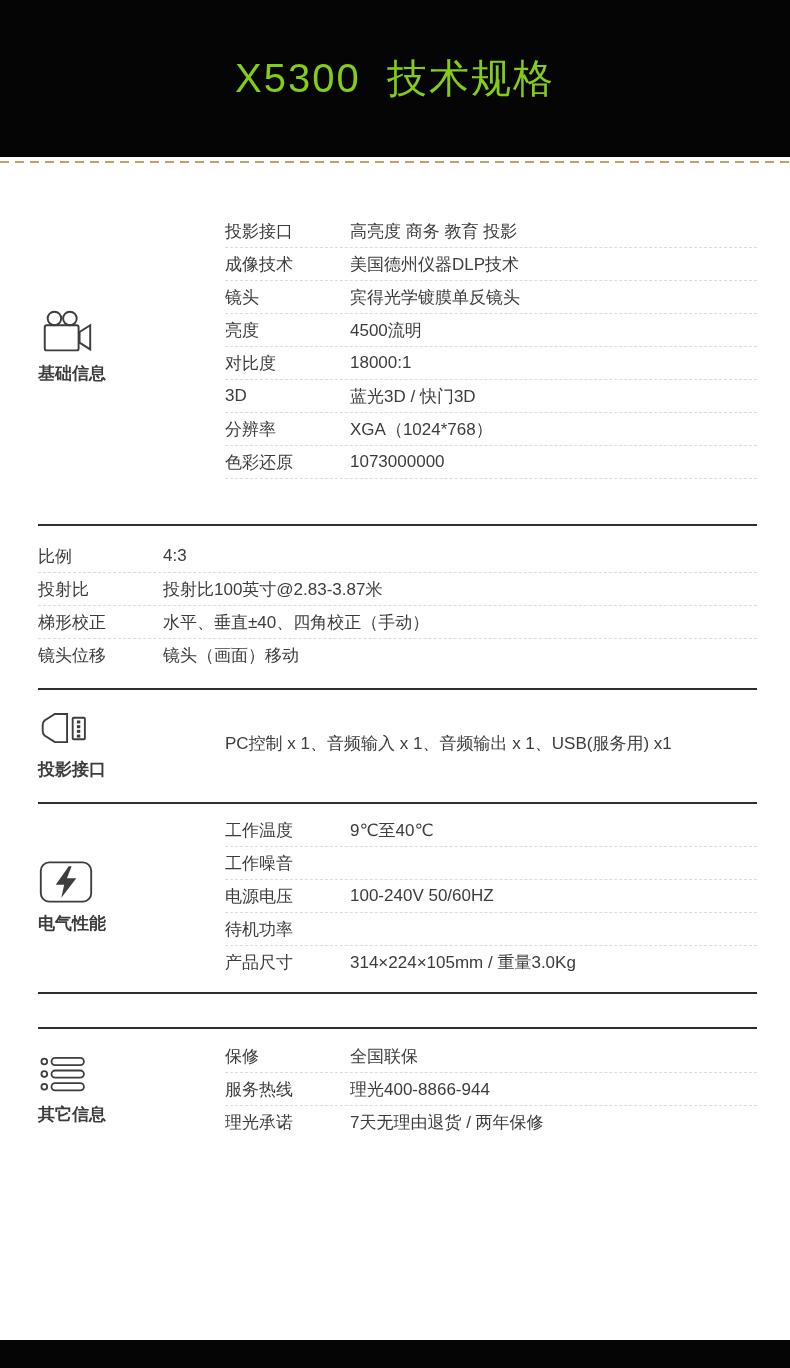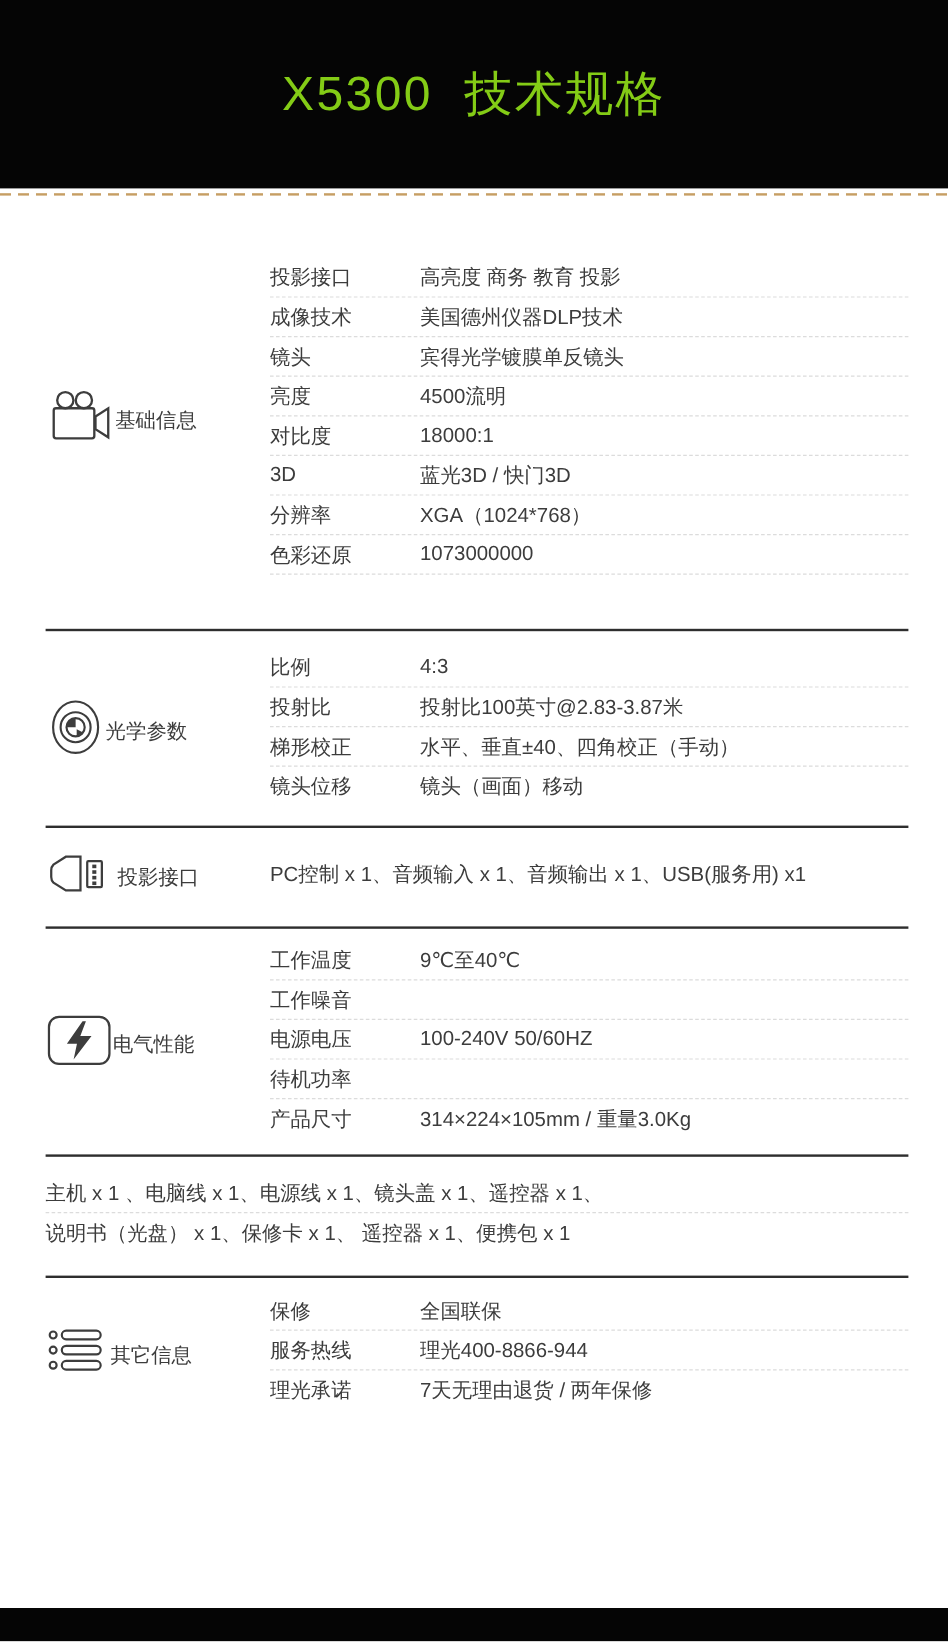--- a/index.html
+++ b/index.html
@@ -19,21 +19,21 @@
   }
   .gold-dashes {
     height:2px; margin-top:4px;
     background:repeating-linear-gradient(90deg,#c69e63 0 9px,transparent 9px 15px);
   }
   .main { padding:0 33px 0 38px; }
   .spec-section { display:flex; align-items:center; }
   .spec-section + .spec-section { border-top:2px solid #2e2e2e; }
   .icon-col {
     width:187px; flex:none;
-    display:flex; flex-direction:row; align-items:center;
+    display:flex; flex-direction:column; font-weight:bold;
   }
   .icon svg { display:block; stroke:#3d3d3d; fill:none; stroke-width:2; }
   .icon .fill { fill:#3d3d3d; stroke:none; }
   .icon-label { font-size:17px; margin-top:7px; color:#3c3c3c; }
   .spec-table { flex:1 1 auto; min-width:0; }
   .row {
     display:flex; align-items:center; height:33px;
     border-bottom:1px dashed #dcdcdc;
     font-size:17px; white-space:nowrap; color:#3c3c3c;
   }
@@ -104,32 +104,20 @@
             <span class="val">XGA（1024*768）</span>
           </div>
           <div class="row">
             <span class="key">色彩还原</span>
             <span class="val">1073000000</span>
           </div>
         </div>
     </section>
 
     <section class="spec-section s2">
-      <aside class="icon-col">
-        <span class="icon">
-          <svg width="50" height="56" viewBox="0 0 56 60">
-            <ellipse cx="28" cy="30" rx="21" ry="24"></ellipse>
-            <circle cx="28" cy="30" r="14"></circle>
-            <circle cx="28" cy="30" r="8.5"></circle>
-            <path class="fill" d="M28 30 L28 21.5 A8.5 8.5 0 0 0 19.5 30 Z"></path>
-            <path class="fill" d="M29 32 L35.5 35.2 L29 38.5 Z"></path>
-          </svg>
-        </span>
-        <span class="icon-label">光学参数</span>
-      </aside>
       <div class="spec-table">
           <div class="row">
             <span class="key">比例</span>
             <span class="val">4:3</span>
           </div>
           <div class="row">
             <span class="key">投射比</span>
             <span class="val">投射比100英寸@2.83-3.87米</span>
           </div>
           <div class="row">
@@ -190,28 +178,20 @@
             <span class="key">待机功率</span>
           </div>
           <div class="row">
             <span class="key">产品尺寸</span>
             <span class="val">314×224×105mm / 重量3.0Kg</span>
           </div>
         </div>
     </section>
 
     <section class="spec-section s5">
-      <div class="spec-table">
-          <div class="row">
-            <span class="val">主机 x 1 、电脑线 x 1、电源线 x 1、镜头盖 x 1、遥控器 x 1、</span>
-          </div>
-          <div class="row">
-            <span class="val">说明书（光盘） x 1、保修卡 x 1、 遥控器 x 1、便携包 x 1</span>
-          </div>
-        </div>
     </section>
 
     <section class="spec-section s6">
       <aside class="icon-col">
         <span class="icon">
           <svg width="54" height="42" viewBox="0 0 60 44">
             <circle cx="7" cy="7" r="3.2"></circle>
             <rect x="15" y="3" width="36" height="8" rx="4"></rect>
             <circle cx="7" cy="21" r="3.2"></circle>
             <rect x="15" y="17" width="36" height="8" rx="4"></rect>

